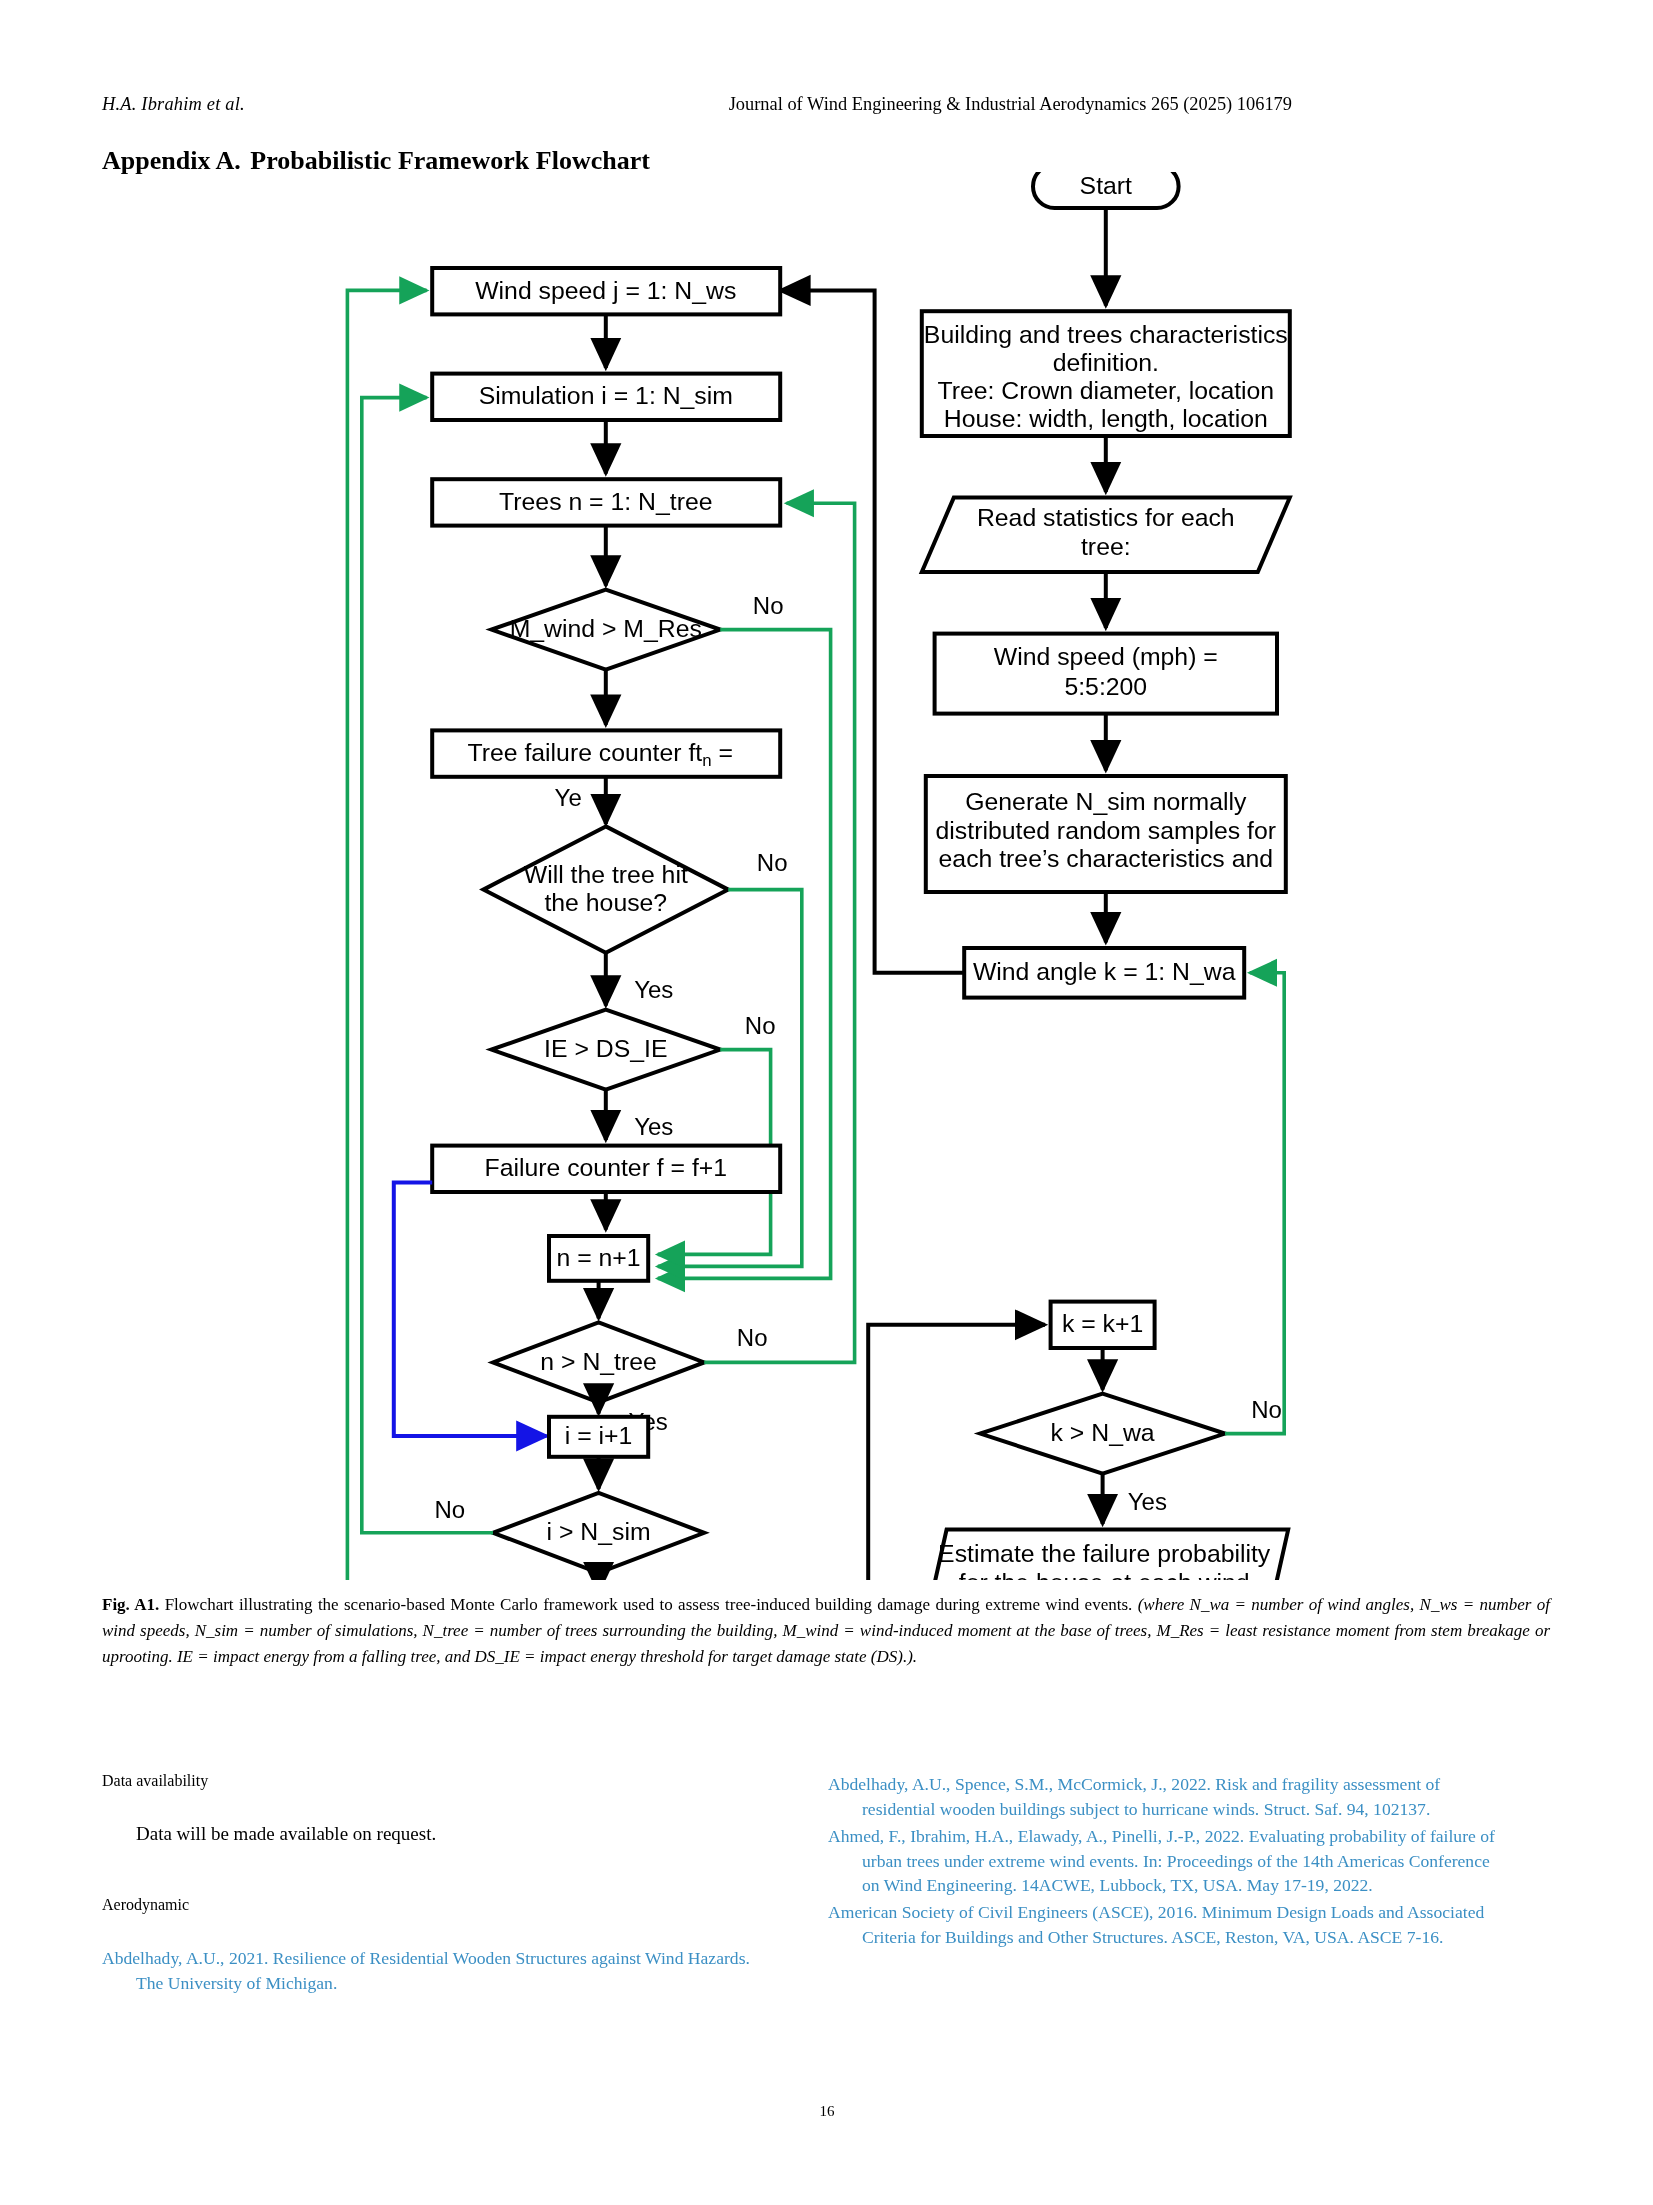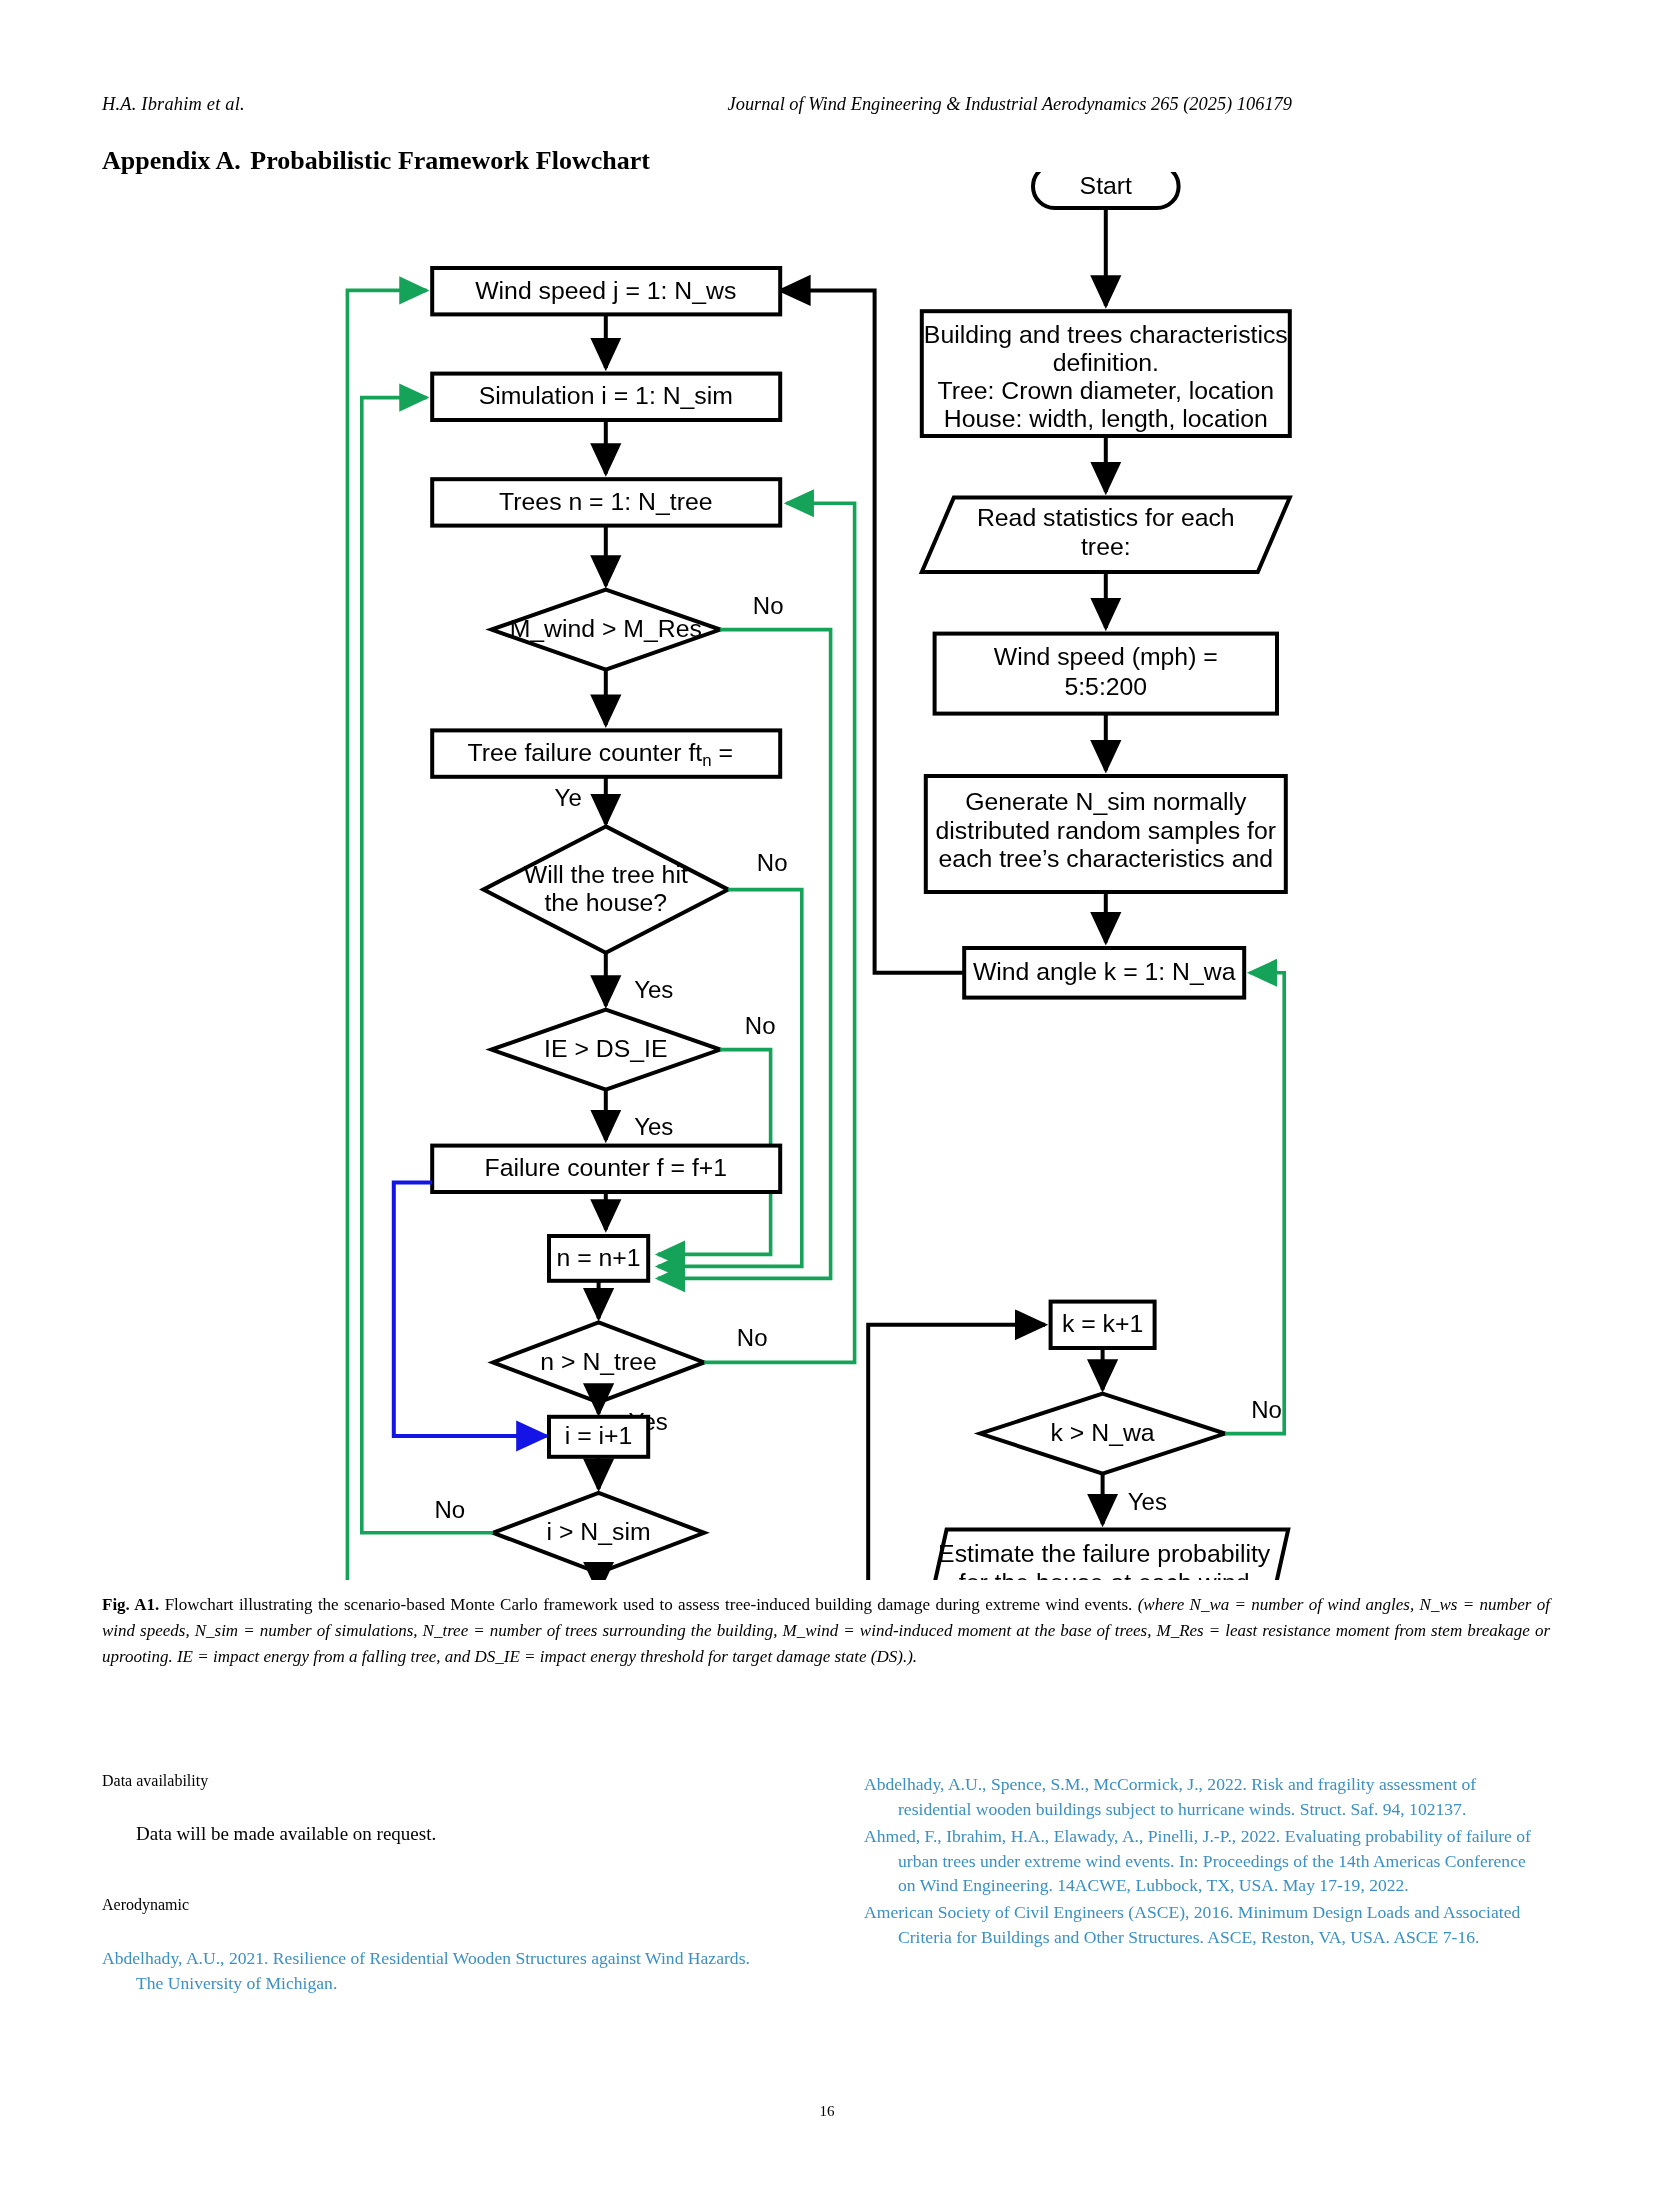--- a/index.html
+++ b/index.html
@@ -3,38 +3,38 @@
 <meta charset="utf-8">
 <title>Appendix A — Probabilistic Framework Flowchart</title>
 <style>
   html,body{margin:0;padding:0;background:#ffffff;}
   body{width:1654px;height:2205px;position:relative;font-family:"Liberation Serif",serif;color:#000;}
   .page{position:absolute;inset:0;}
 
   
   .runhead{position:absolute;top:94px;left:0;width:1394px;height:24px;}
   .runhead .left{position:absolute;left:102px;top:0;font-style:italic;font-size:18.4px;letter-spacing:0.2px;}
-  .runhead .right{position:absolute;right:102px;top:0;font-style:italic;font-size:18.4px;text-align:right;}
+  .runhead .right{position:absolute;right:102px;top:0;font-size:18.4px;text-align:right;}
 
   .appendix-title{position:absolute;left:102px;top:146px;font-weight:bold;font-size:26px;}
   .appendix-title .sp{display:inline-block;width:9.6px;}
 
   
   .figure{position:absolute;left:0;top:172px;width:1482px;height:1408px;}
   .figure svg{display:block;}
 
   
   .caption{position:absolute;left:102px;top:1592px;width:1448px;font-size:17px;line-height:1.52;text-align:justify;}
   .caption b{font-weight:bold;}
   .caption i{font-style:italic;}
 
   
   .col{position:absolute;top:1772px;width:676px;}
   .col.left{left:102px;}
-  .col.right{left:864px;}
+  .col.right{left:828px;}
   h2.sec{font-size:16px;font-weight:normal;margin:0 0 30px 0;}
   .para{font-size:19px;line-height:1.45;margin:0 0 48px 0;text-indent:34px;}
   h2.sec.refs{margin-top:0;margin-bottom:32px;}
 
   .reflist{list-style:none;margin:0;padding:0;}
   .reflist li{color:#3b8fc4;font-size:17.6px;line-height:1.42;margin:0 0 1.6px 0;padding-left:34px;text-indent:-34px;}
 
   .pageno{position:absolute;left:0;top:2103px;width:1654px;text-align:center;font-size:15px;}
 </style>
 </head>

